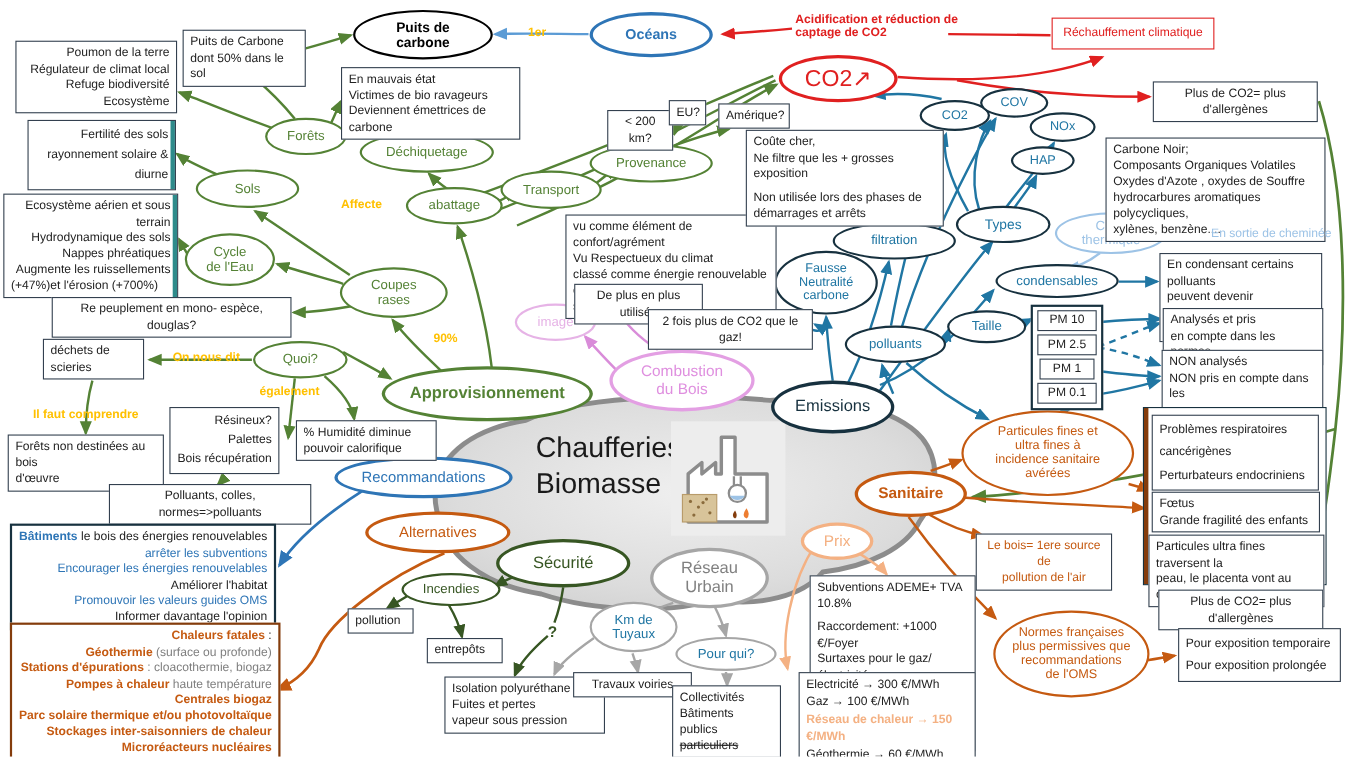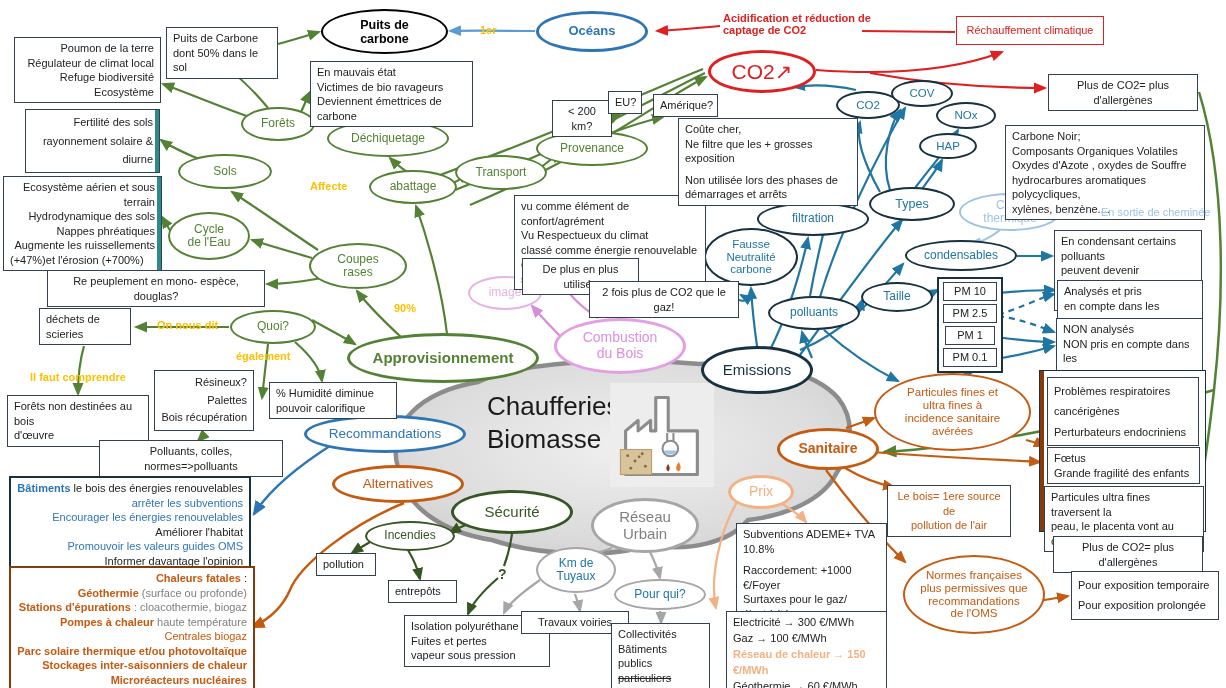--- a/index.html
+++ b/index.html
@@ -312,21 +312,21 @@
       <div style="color: rgb(46, 117, 182);">Encourager les énergies renouvelables</div>
       <div>Améliorer l'habitat</div>
       <div style="color: rgb(46, 117, 182);">Promouvoir les valeurs guides OMS</div>
       <div>Informer davantage l'opinion</div>
     </div>
 <div class="b tr" data-bind-lines="boxes.chaleurs" style="left:9px;top:566px;width:246px;border-color:#843c0c;border-width:2px">
       <div><span style="color: rgb(197, 90, 17); font-weight: 700; margin-left: 16px;">Chaleurs fatales</span><span> :</span></div>
       <div><span style="color: rgb(197, 90, 17); font-weight: 700;">Géothermie </span><span style="color: rgb(127, 127, 127);">(surface ou profonde)</span></div>
       <div><span style="color: rgb(197, 90, 17); font-weight: 700;">Stations d'épurations </span><span style="color: rgb(127, 127, 127);">: cloacothermie, biogaz</span></div>
       <div><span style="color: rgb(197, 90, 17); font-weight: 700;">Pompes à chaleur </span><span style="color: rgb(127, 127, 127);">haute température</span></div>
-      <div style="color: rgb(197, 90, 17); font-weight: 400;">Centrales biogaz</div>
+      <div style="color: rgb(197, 90, 17); font-weight: 700;">Centrales biogaz</div>
       <div style="color: rgb(197, 90, 17); font-weight: 700;">Parc solaire thermique et/ou photovoltaïque</div>
       <div style="color: rgb(197, 90, 17); font-weight: 700;">Stockages inter-saisonniers de chaleur</div>
       <div style="color: rgb(197, 90, 17); font-weight: 700; text-align: right;">Microréacteurs nucléaires</div>
     </div>
 <div class="b" data-bind-lines="boxes.pollution" style="left:316px;top:553px;width:60px">
       <div>pollution</div>
     </div>
 <div class="b" data-bind-lines="boxes.entrepots" style="left:388px;top:580px;width:69px">
       <div>entrepôts</div>
     </div>

